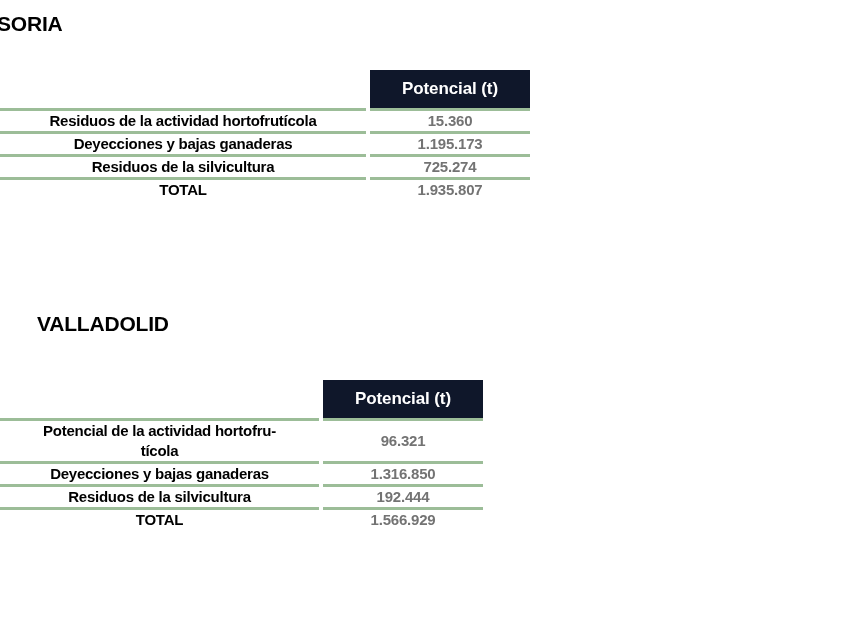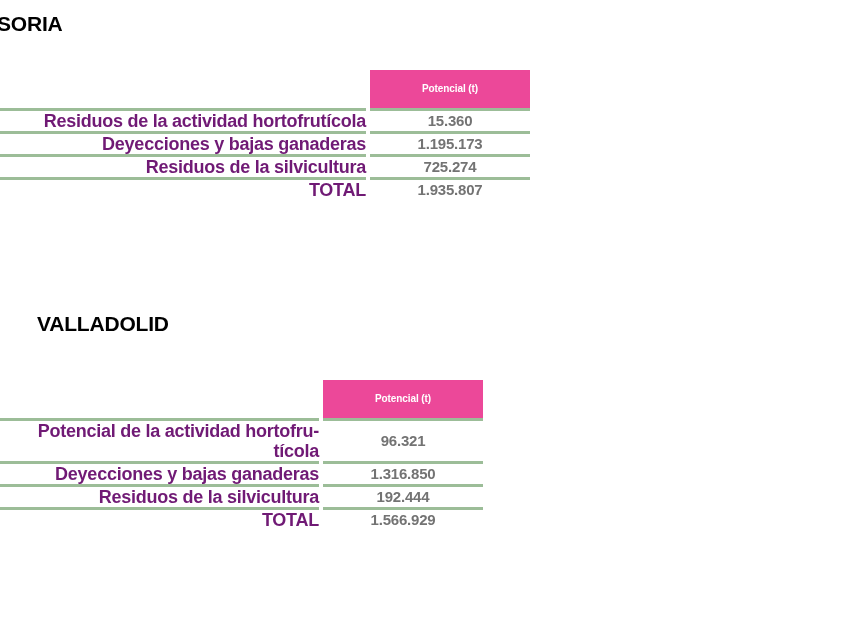--- a/index.html
+++ b/index.html
@@ -57,38 +57,38 @@
     margin: 0;
     vertical-align: middle;
   }
 
   
   .hdr-spacer {
     background: transparent;
     border: none;
   }
   .hdr-cell {
-    background: #ec4899;
+    background: #0f172a;
     color: #ffffff;
     font-weight: bold;
-    font-size: 10px;
+    font-size: 17px;
     text-align: center;
     letter-spacing: -0.1px;
     height: 38px;
     line-height: 38px;
     white-space: nowrap;
   }
 
   
   .cell-label {
-    text-align: right;
-    font-size: 18px;
+    text-align: center;
+    font-size: 15px;
     font-weight: bold;
     letter-spacing: -0.25px;
-    color: #701a75;
+    color: #000000;
     padding: 7px 6px;
     line-height: 20px;
   }
   .cell-value {
     text-align: center;
     font-size: 15px;
     font-weight: bold;
     letter-spacing: -0.2px;
     color: #737373;
     padding: 7px 6px;

